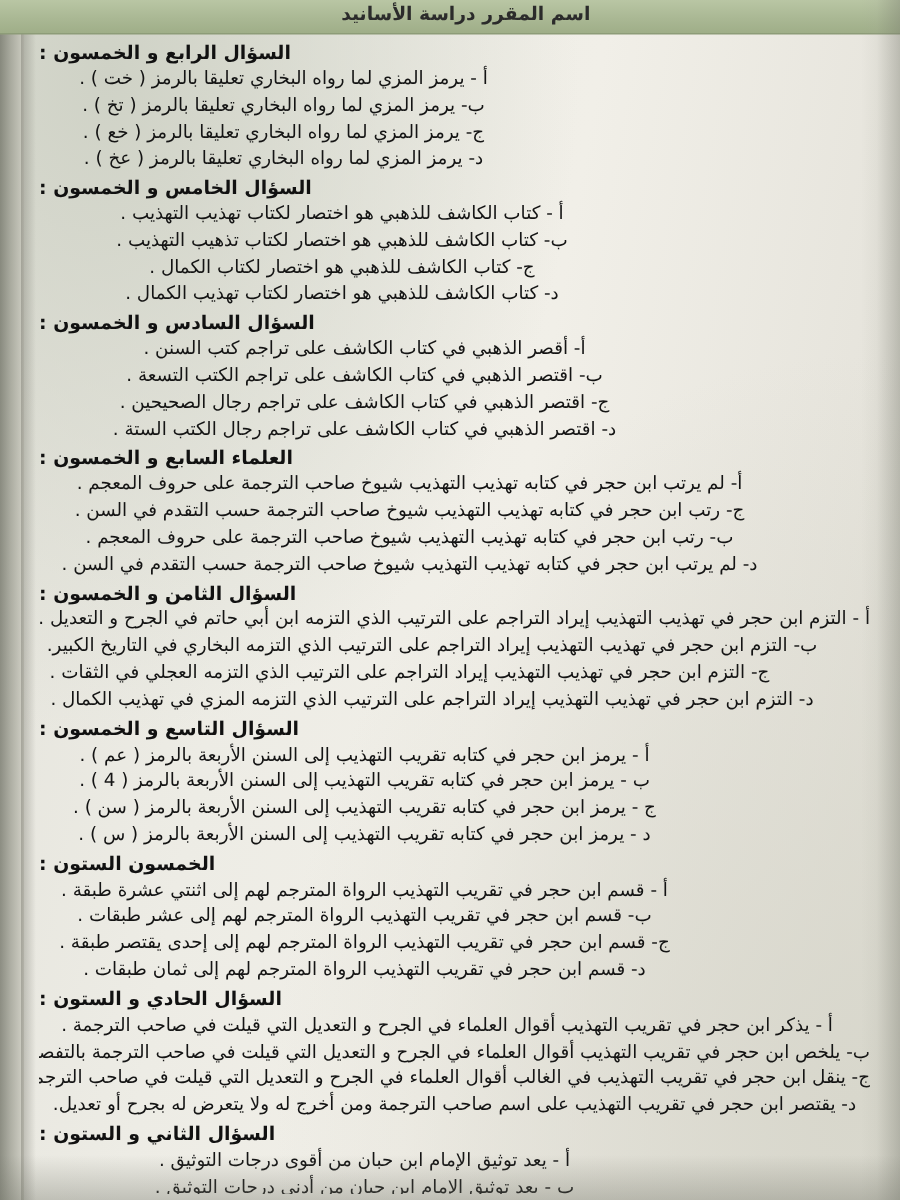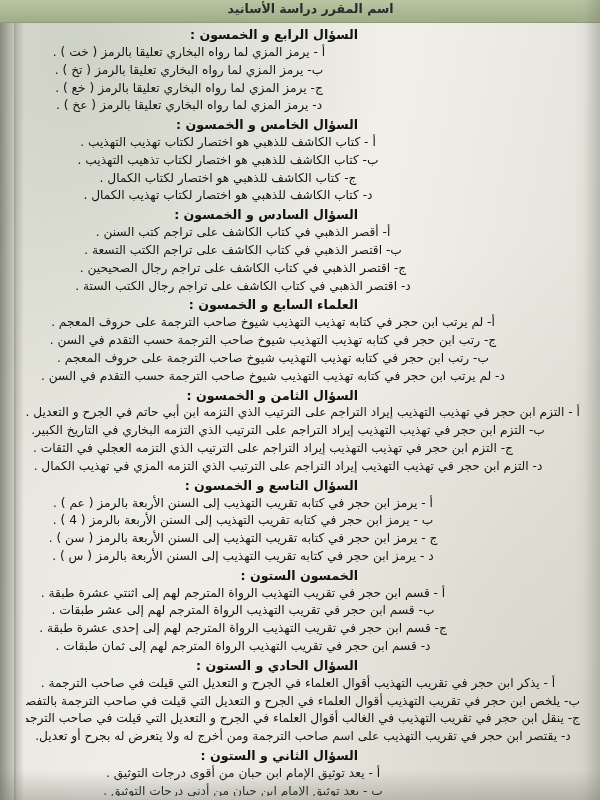--- a/index.html
+++ b/index.html
@@ -54,21 +54,21 @@
     position:absolute;
     top:26px;left:26px;right:20px;bottom:4px;
     overflow:hidden;
   }
   .block{margin-bottom:1px;}
   h2.qtitle{
     margin:0;
     font-size:12.6px;
     font-weight:bold;
     color:#111;
-    text-align:right;
+    text-align:left;
     line-height:1.42;
     padding-right:222px;
   }
   p.line{
     margin:0;
     font-size:12.2px;
     color:#141414;
     text-align:center;
     line-height:1.46;
     white-space:nowrap;
@@ -133,21 +133,21 @@
         <h2 class="qtitle pad-a">السؤال التاسع و الخمسون :</h2>
         <p class="line pad-c">أ - يرمز ابن حجر في كتابه تقريب التهذيب إلى السنن الأربعة بالرمز ( عم ) .</p>
         <p class="line pad-c">ب - يرمز ابن حجر في كتابه تقريب التهذيب إلى السنن الأربعة بالرمز ( 4 ) .</p>
         <p class="line pad-c">ج - يرمز ابن حجر في كتابه تقريب التهذيب إلى السنن الأربعة بالرمز ( سن ) .</p>
         <p class="line pad-c">د - يرمز ابن حجر في كتابه تقريب التهذيب إلى السنن الأربعة بالرمز ( س ) .</p>
       </div>
       <div class="block">
         <h2 class="qtitle pad-a">الخمسون الستون :</h2>
         <p class="line pad-c">أ - قسم ابن حجر في تقريب التهذيب الرواة المترجم لهم إلى اثنتي عشرة طبقة .</p>
         <p class="line pad-c">ب- قسم ابن حجر في تقريب التهذيب الرواة المترجم لهم إلى عشر طبقات .</p>
-        <p class="line pad-c">ج- قسم ابن حجر في تقريب التهذيب الرواة المترجم لهم إلى إحدى عشرة طبقة .</p>
+        <p class="line pad-c">ج- قسم ابن حجر في تقريب التهذيب الرواة المترجم لهم إلى إحدى يقتصر طبقة .</p>
         <p class="line pad-c">د- قسم ابن حجر في تقريب التهذيب الرواة المترجم لهم إلى ثمان طبقات .</p>
       </div>
       <div class="block">
         <h2 class="qtitle pad-a">السؤال الحادي و الستون :</h2>
         <p class="line pad-g">أ - يذكر ابن حجر في تقريب التهذيب أقوال العلماء في الجرح و التعديل التي قيلت في صاحب الترجمة .</p>
         <p class="line pad-h">ب- يلخص ابن حجر في تقريب التهذيب أقوال العلماء في الجرح و التعديل التي قيلت في صاحب الترجمة بالتفصيل.</p>
         <p class="line pad-h">ج- ينقل ابن حجر في تقريب التهذيب في الغالب أقوال العلماء في الجرح و التعديل التي قيلت في صاحب الترجمة.</p>
         <p class="line pad-h">د- يقتصر ابن حجر في تقريب التهذيب على اسم صاحب الترجمة ومن أخرج له ولا يتعرض له بجرح أو تعديل.</p>
       </div>
       <div class="block">

